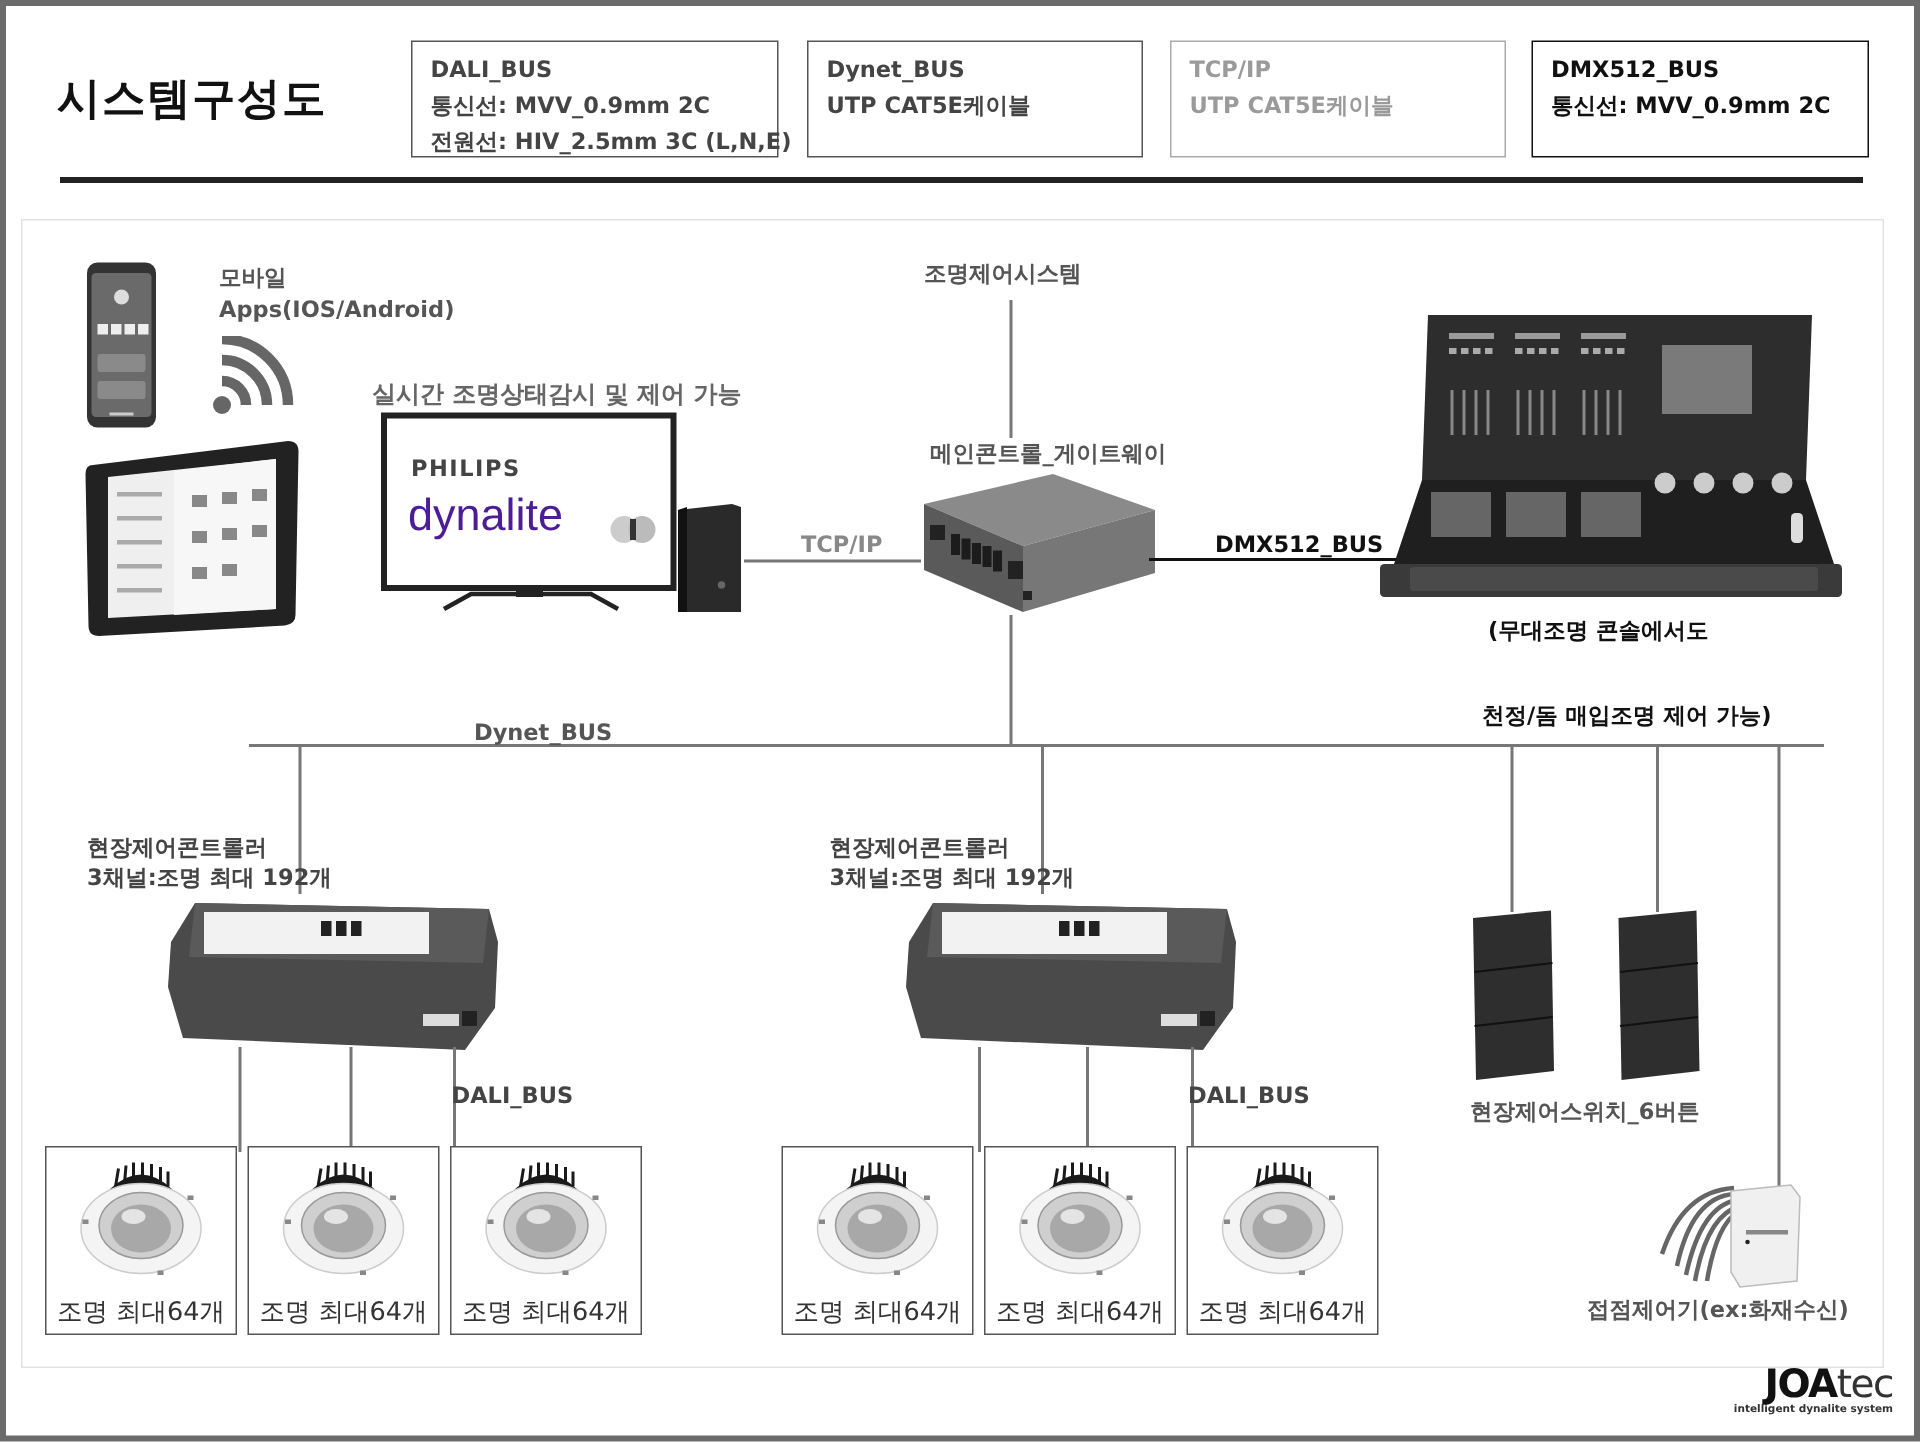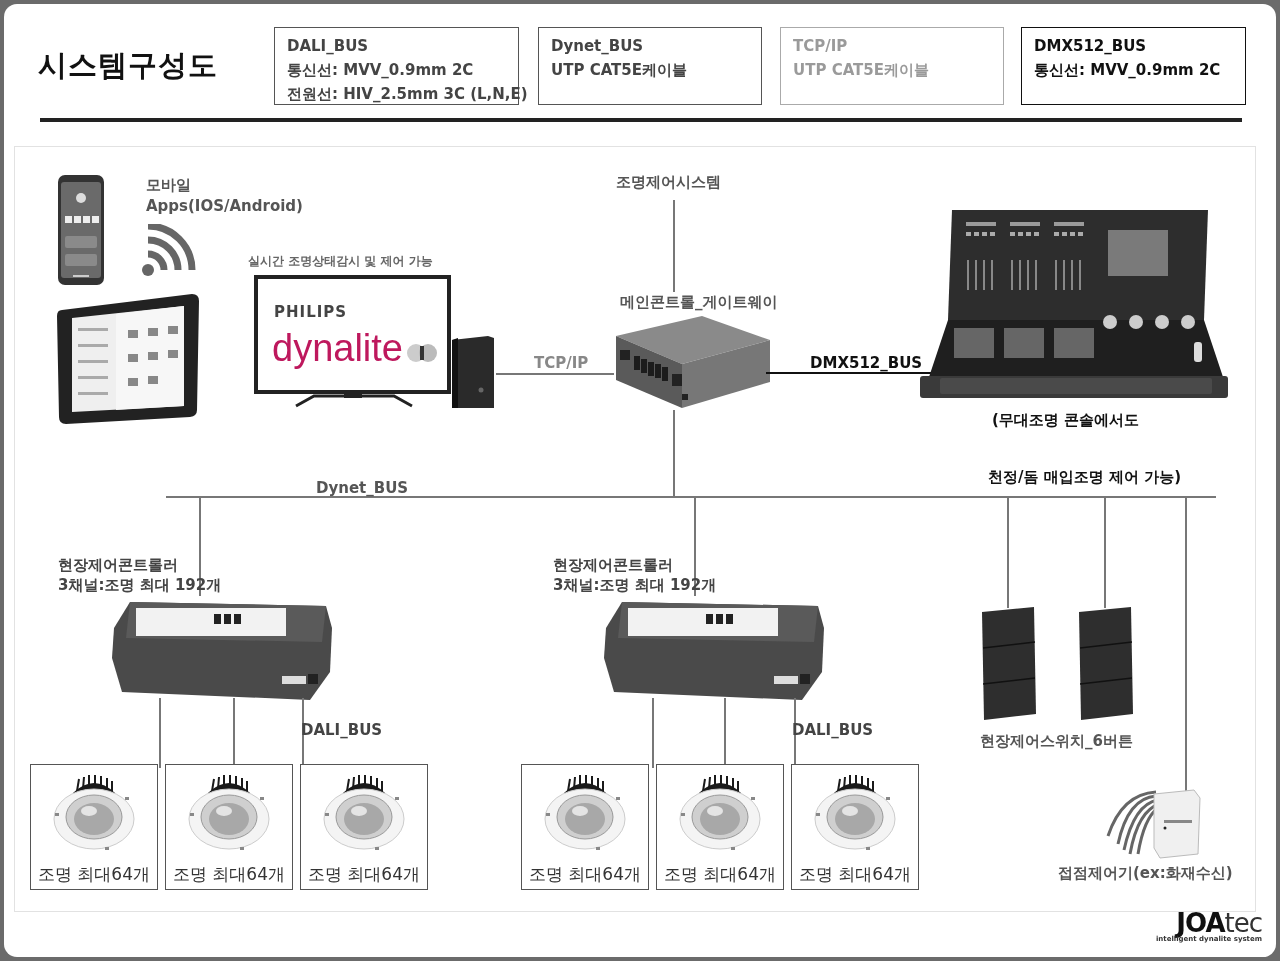--- a/index.html
+++ b/index.html
@@ -4,21 +4,20 @@
 <style>
   html, body { margin:0; padding:0; }
   body {
     width:1280px; height:961px; position:relative; overflow:hidden;
     background:#6b6b6b;
     font-family:"DejaVu Sans","Liberation Sans",sans-serif;
   }
   .page {
     position:absolute; left:4px; top:4px; width:1272px; height:953px;
     background:#ffffff;
-    border-radius:13px;
   }
   .abs { position:absolute; }
   .title {
     left:34px; top:42px; font-size:29px; font-weight:bold; color:#111;
     letter-spacing:1px;
   }
   .legend-box {
     position:absolute; top:23px; height:78px; border:1px solid #555; box-sizing:border-box;
     padding:6px 12px; font-size:15px; font-weight:bold; line-height:24px; color:#444;
   }
@@ -116,24 +115,24 @@
     </g>
     <g fill="#aaa">
       <rect x="22" y="36" width="30" height="3"></rect>
         <rect x="22" y="52" width="30" height="3"></rect>
       <rect x="22" y="68" width="30" height="3"></rect>
         <rect x="22" y="84" width="30" height="3"></rect>
         <rect x="22" y="100" width="30" height="3"></rect>
     </g>
   </svg>
 
-  <div class="lbl" style="left:244px;top:249px;font-size:12px;color:#666;">실시간 조명상태감시 및 제어 가능</div>
+  <div class="lbl" style="left:244px;top:249px;font-size:16px;color:#666;">실시간 조명상태감시 및 제어 가능</div>
   <div class="img" style="left:250px;top:271px;width:197px;height:119px;border:4px solid #222;box-sizing:border-box;background:#fff;">
     <div style="position:absolute;left:16px;top:24px;font-size:15px;font-weight:bold;color:#444;letter-spacing:1px;font-family:'DejaVu Sans',sans-serif;">PHILIPS</div>
-    <div style="position:absolute;left:14px;top:48px;font-size:38px;color:#be185d;font-family:'Liberation Sans',sans-serif;">dynalite</div>
+    <div style="position:absolute;left:14px;top:48px;font-size:30px;color:#4c1d95;font-family:'Liberation Sans',sans-serif;">dynalite</div>
     <svg style="position:absolute;left:148px;top:64px;" width="32" height="20">
       <circle cx="10" cy="10" r="9" fill="#ccc"></circle>
         <circle cx="22" cy="10" r="9" fill="#bbb"></circle>
       <rect x="14" y="3" width="4" height="14" fill="#333"></rect>
     </svg>
   </div>
   <svg class="img" style="left:290px;top:388px;" width="120" height="16">
     <rect x="50" y="0" width="18" height="6" fill="#222"></rect>
     <path d="M2 14 L20 4 L100 4 L118 14" stroke="#222" stroke-width="3" fill="none"></path>
   </svg>

